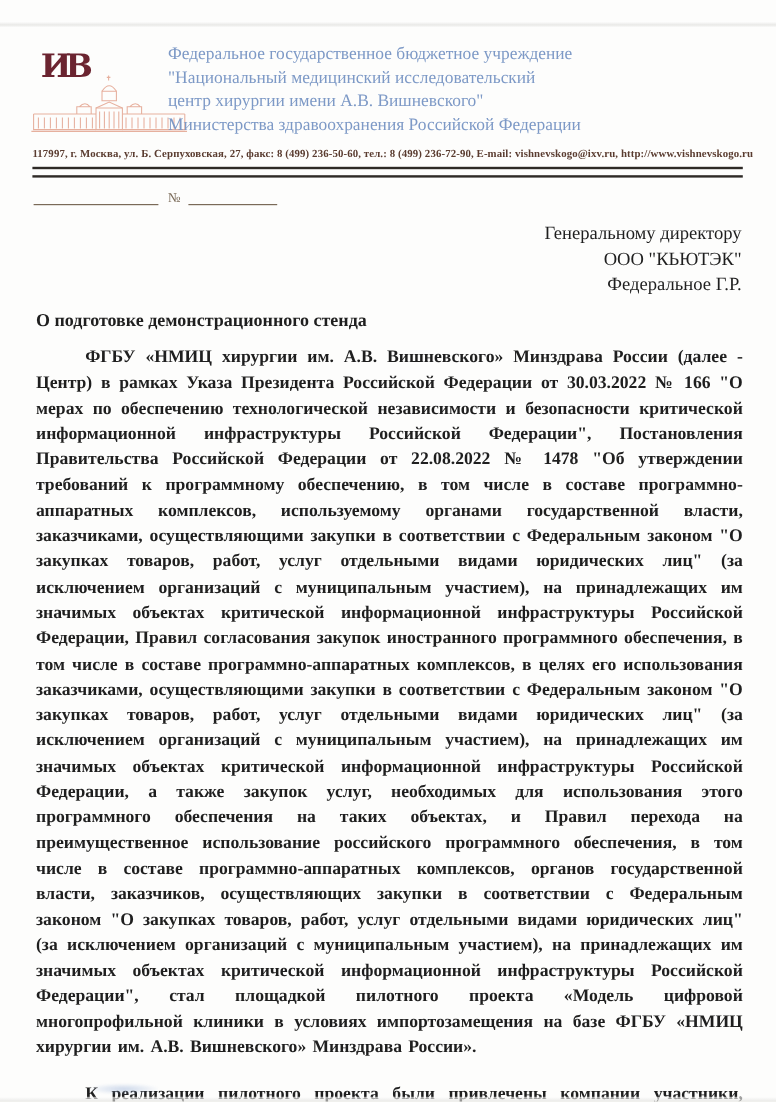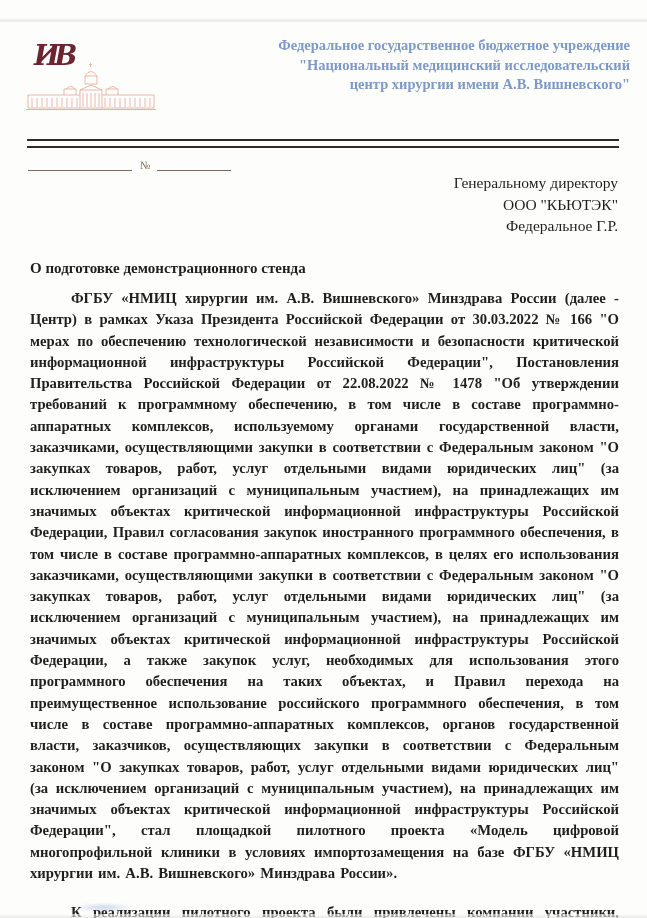--- a/index.html
+++ b/index.html
@@ -21,31 +21,31 @@
     position: absolute; bottom: 0; left: 0; width: 100%; height: 4px;
     background: linear-gradient(#ffffff, #dcdcd9);
     opacity: .6;
   }
 
   
   .logo { position: absolute; left: 26px; top: 38px; width: 130px; height: 78px; }
   .monogram {
     position: absolute; left: 8px; top: 2px;
     font-family: "DejaVu Serif", serif;
-    font-style: italic; font-weight: 600;
+    font-weight: 600;
     font-size: 27px; letter-spacing: -5px;
     color: var(--monogram, #6b2430);
   }
   .building { position: absolute; left: 0; top: 24px; opacity: .85; }
 
   .org-name {
     position: absolute; left: 140px; top: 36px; width: 490px;
-    text-align: right;
+    text-align: left;
     color: var(--org_text, #7d99c6);
-    font-size: 14.5px; line-height: 19.5px; font-weight: 700;
+    font-size: 14.5px; line-height: 19.5px; font-weight: 400;
   }
 
   .contact-line {
     position: absolute; left: 27px; top: 123px; width: 594px;
     font-size: 9px; white-space: nowrap; letter-spacing: .1px;
     color: var(--contact_text, #5a3c30);
     font-weight: 600;
   }
 
   .double-rule {
@@ -59,21 +59,21 @@
     font-size: 11px; color: var(--ref_lines, #6d5c4e); }
   .ref-row { height: 20px; display: flex; align-items: flex-end; }
   .blank { display: inline-block; border-bottom: 1px solid var(--ref_lines, #8a7a68); height: 12px; }
   .blank.w1 { width: 104px; }
   .blank.w2 { width: 74px; margin-right: 4px; }
   .ref-label { margin: 0 6px 0 8px; }
   .ref-label.first { margin-left: 0; }
 
   
   .recipient {
-    position: absolute; right: 29px; top: 172px; width: 320px;
+    position: absolute; right: 29px; top: 184px; width: 320px;
     text-align: right; font-size: 15.5px; line-height: 21.5px;
   }
 
   
   .subject {
     position: absolute; left: 30px; top: 260px; width: 588px;
     text-align: left; font-weight: bold; font-size: 15px;
   }
   .body-text {
     position: absolute; left: 30px; top: 288px; width: 589px;
@@ -117,22 +117,24 @@
       <path d="M80 33 v-6 h12 v6 M82 27 q5 -5 9 0"></path>
 
       <path d="M0 47.5 h130" stroke-width="1.2"></path>
     </svg>
   </div>
 
   <div class="org-name">
     <div>Федеральное государственное бюджетное учреждение</div>
     <div>"Национальный медицинский исследовательский</div>
     <div>центр хирургии имени А.В. Вишневского"</div>
+    <div>Министерства здравоохранения Российской Федерации</div>
   </div>
 
+  <div class="contact-line">117997, г. Москва, ул. Б. Серпуховская, 27, факс: 8 (499) 236-50-60, тел.: 8 (499) 236-72-90, E-mail: vishnevskogo@ixv.ru, http://www.vishnevskogo.ru</div>
 
   <div class="double-rule"></div>
 
   <div class="ref-block">
     <div class="ref-row">
       <span class="blank w1"></span>
       <span class="ref-label">№</span>
       <span class="blank w2"></span>
     </div>
   </div>

